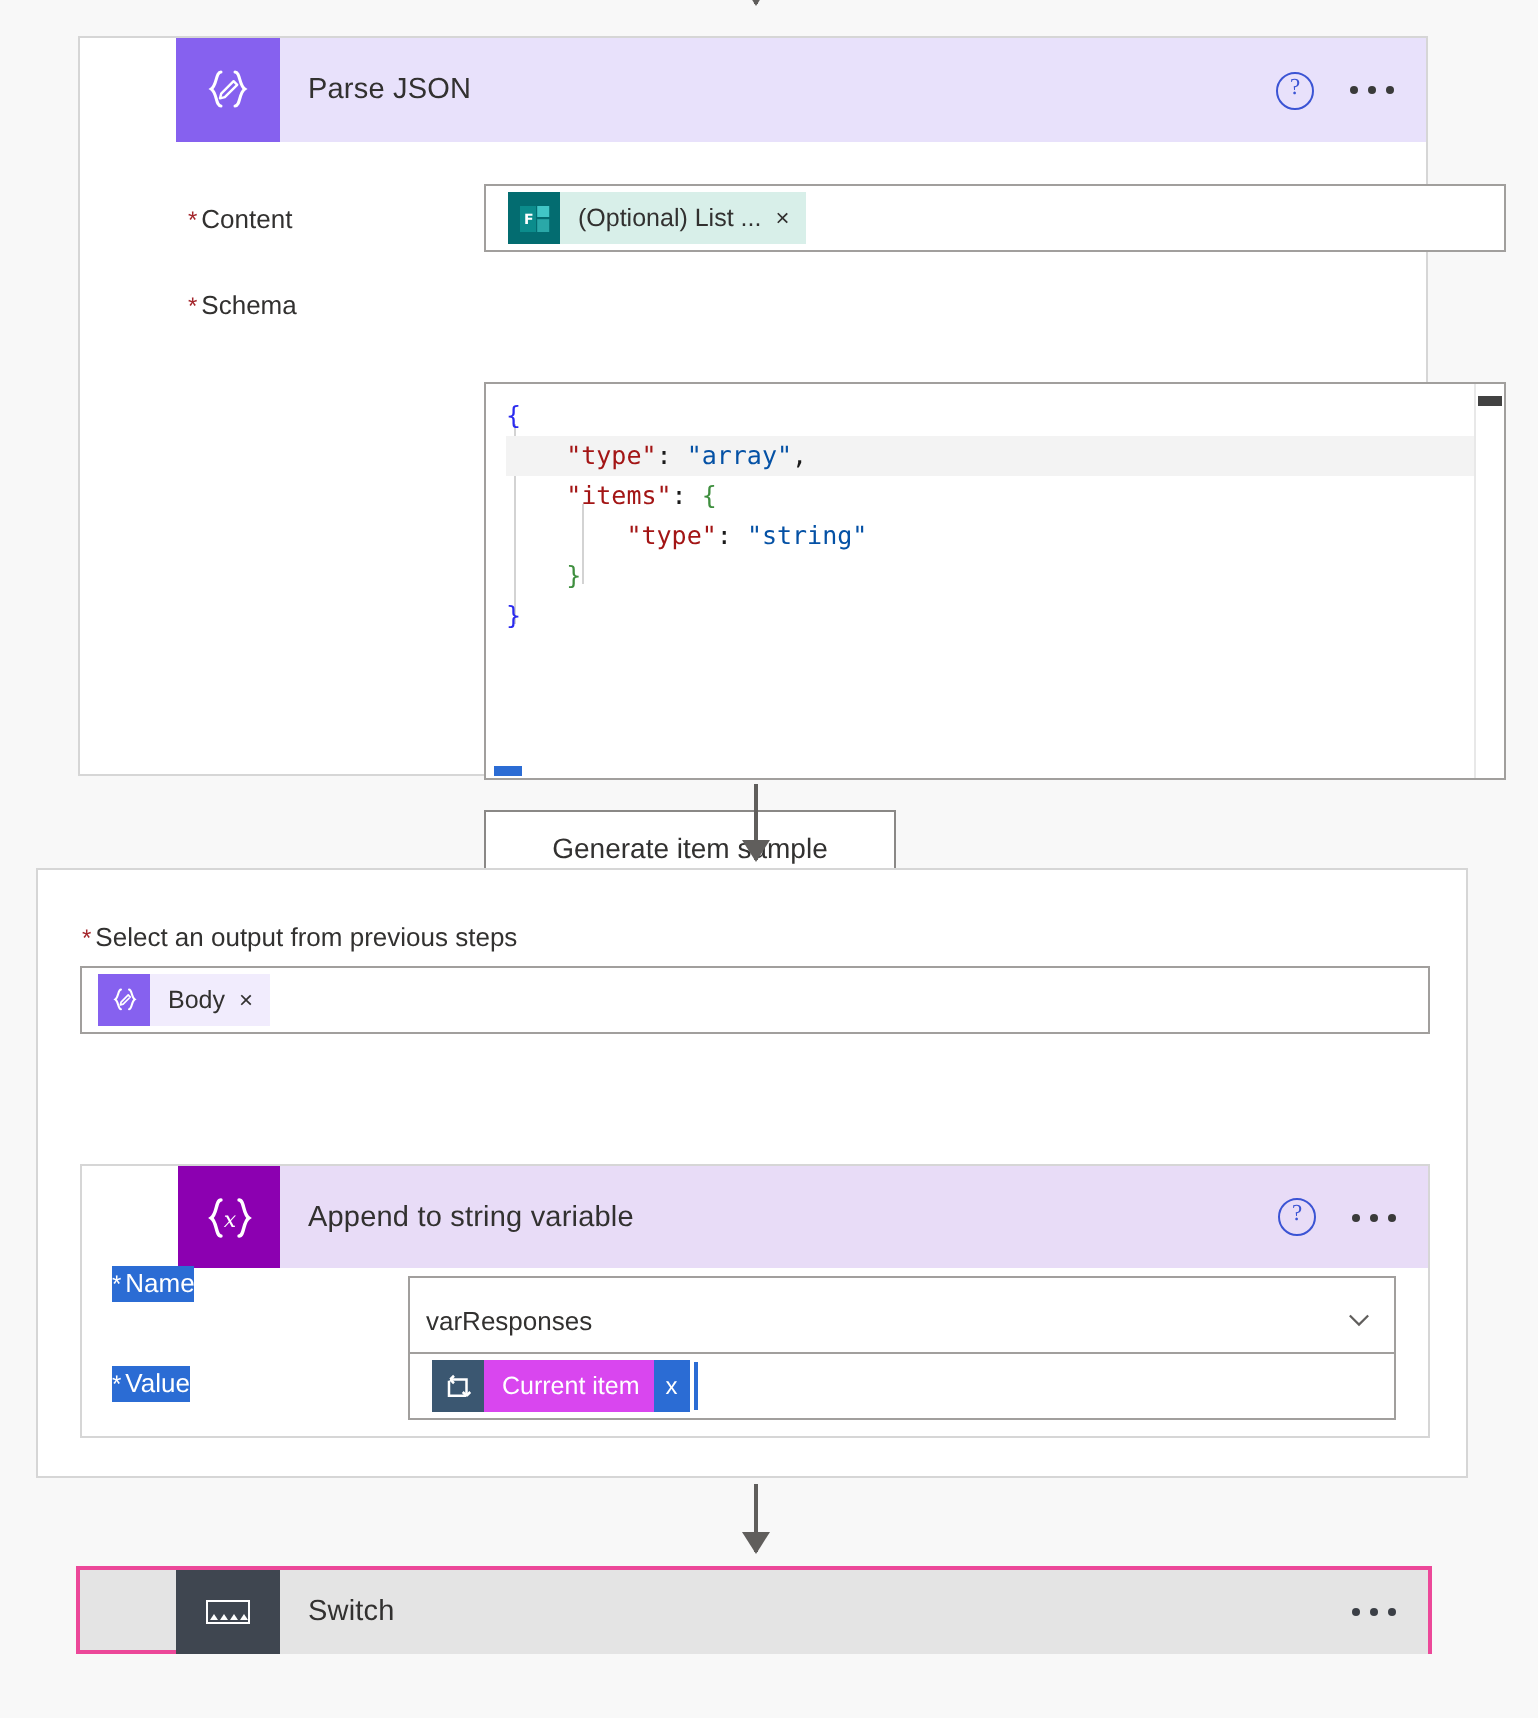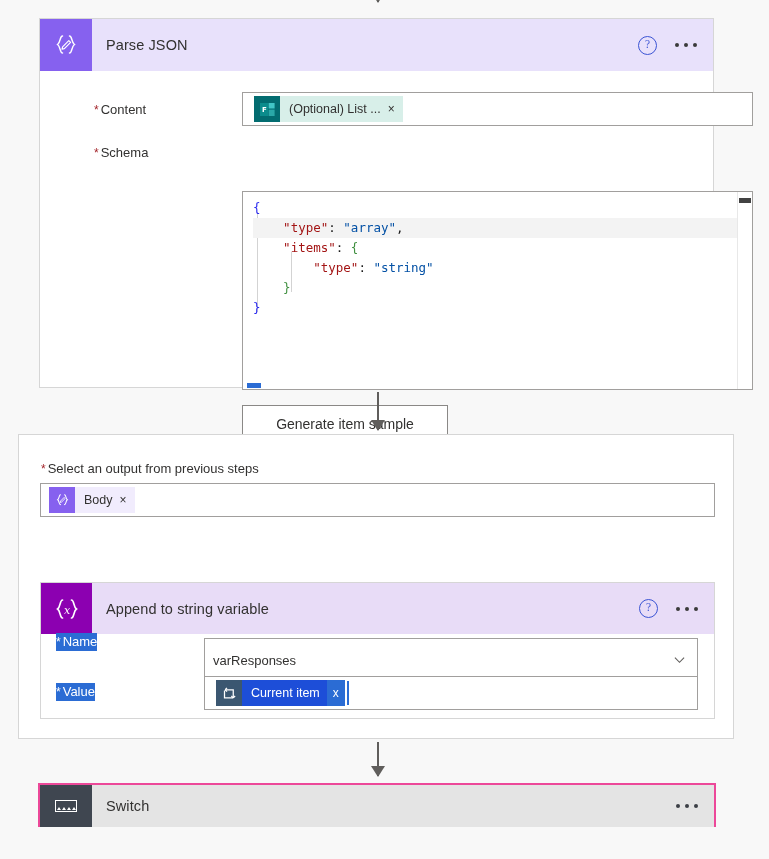--- a/index.html
+++ b/index.html
@@ -39,20 +39,21 @@
     position: absolute;
     background: #ffffff;
     border: 1px solid #d6d6d6;
     box-sizing: border-box;
   }
   .card-header {
     display: flex;
     align-items: center;
     height: 52px;
     position: relative;
+    margin-left: 48px;
   }
   .card-icon {
     width: 52px;
     height: 52px;
     flex: 0 0 52px;
     display: flex;
     align-items: center;
     justify-content: center;
   }
   .card-title {
@@ -136,21 +137,21 @@
     flex: 0 0 26px;
   }
   .token .tok-label { padding: 0 7px 0 9px; line-height: 26px; white-space: nowrap; }
   .token .tok-x { padding-right: 8px; font-size: 12px; color: #323130; cursor: pointer; }
 
   .token.forms { background: #d8efe9; }
   .token.forms .tok-ico { background: #036c70; }
   .token.body-tok { background: #f1ecfd; }
   .token.body-tok .tok-ico { background: #8661ef; color:#fff; font-size: 11px; }
   .token.curitem .tok-ico { background: #3b5771; color: #fff; }
-  .token.curitem .tok-label { background: #1d4ed8; color: #fff; }
+  .token.curitem .tok-label { background: #d946ef; color: #fff; }
   .token.curitem .tok-x { background: #2b6cd4; color: #fff; padding: 0 6px; line-height: 26px;}
 
   .input-box {
     position: absolute;
     border: 1px solid #a19f9d;
     background: #fff;
     box-sizing: border-box;
     display: flex;
     align-items: center;
   }

